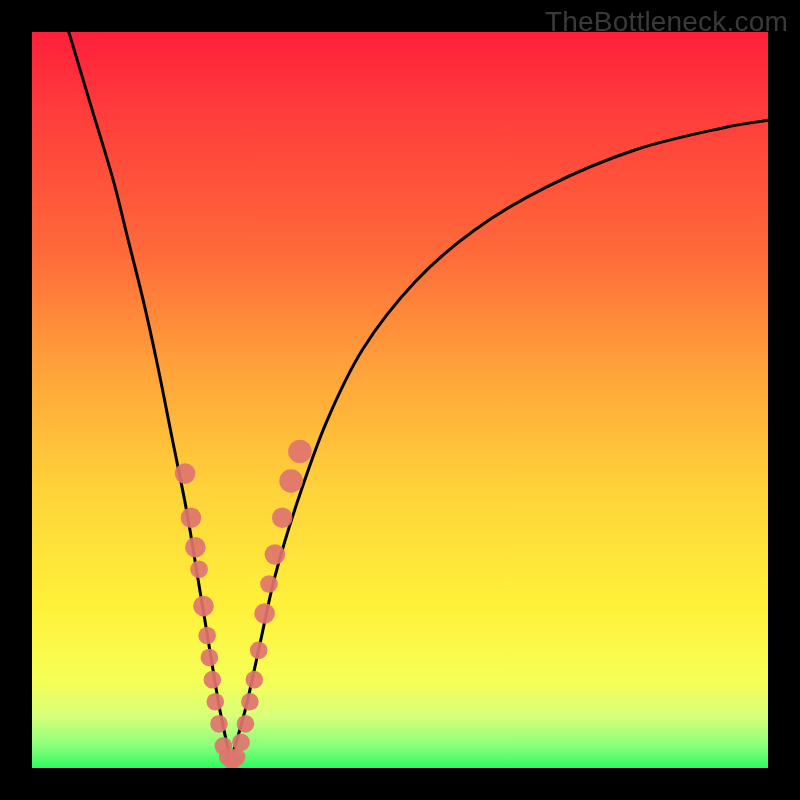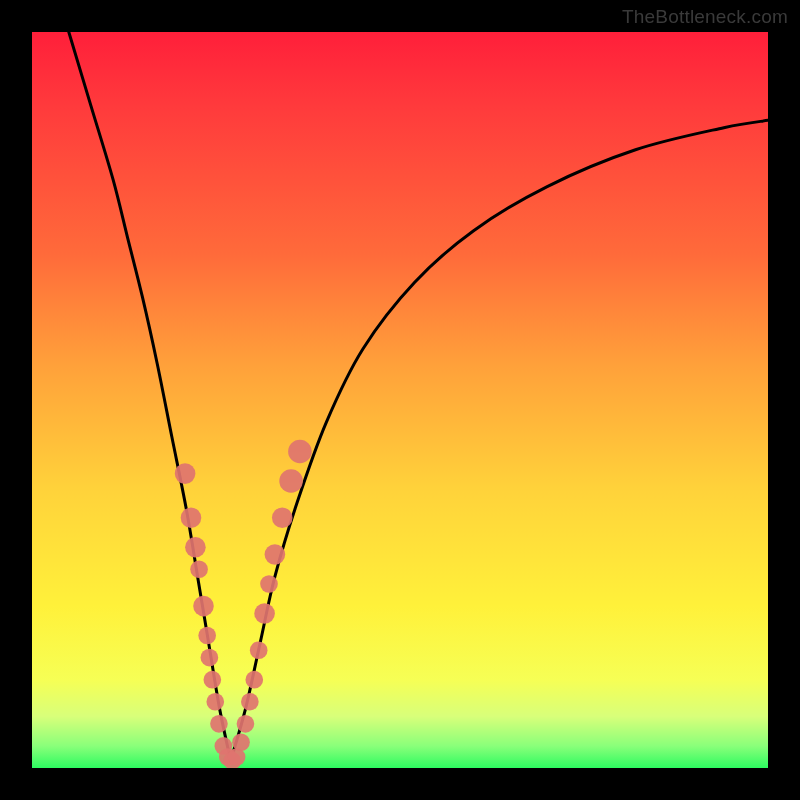--- a/index.html
+++ b/index.html
@@ -38,21 +38,21 @@
       #d8ff7a 93%,
       #8aff7a 97%,
       #2dfb60 100%
     );
   }
   .watermark {
     position: absolute;
     top: 6px;
     right: 12px;
     color: #3a3a3a;
-    font-size: 19px;
+    font-size: 28px;
     font-weight: 500;
     letter-spacing: 0.2px;
     user-select: none;
   }
   svg.curve {
     position: absolute;
     left: 0;
     top: 0;
     width: 736px;
     height: 736px;

